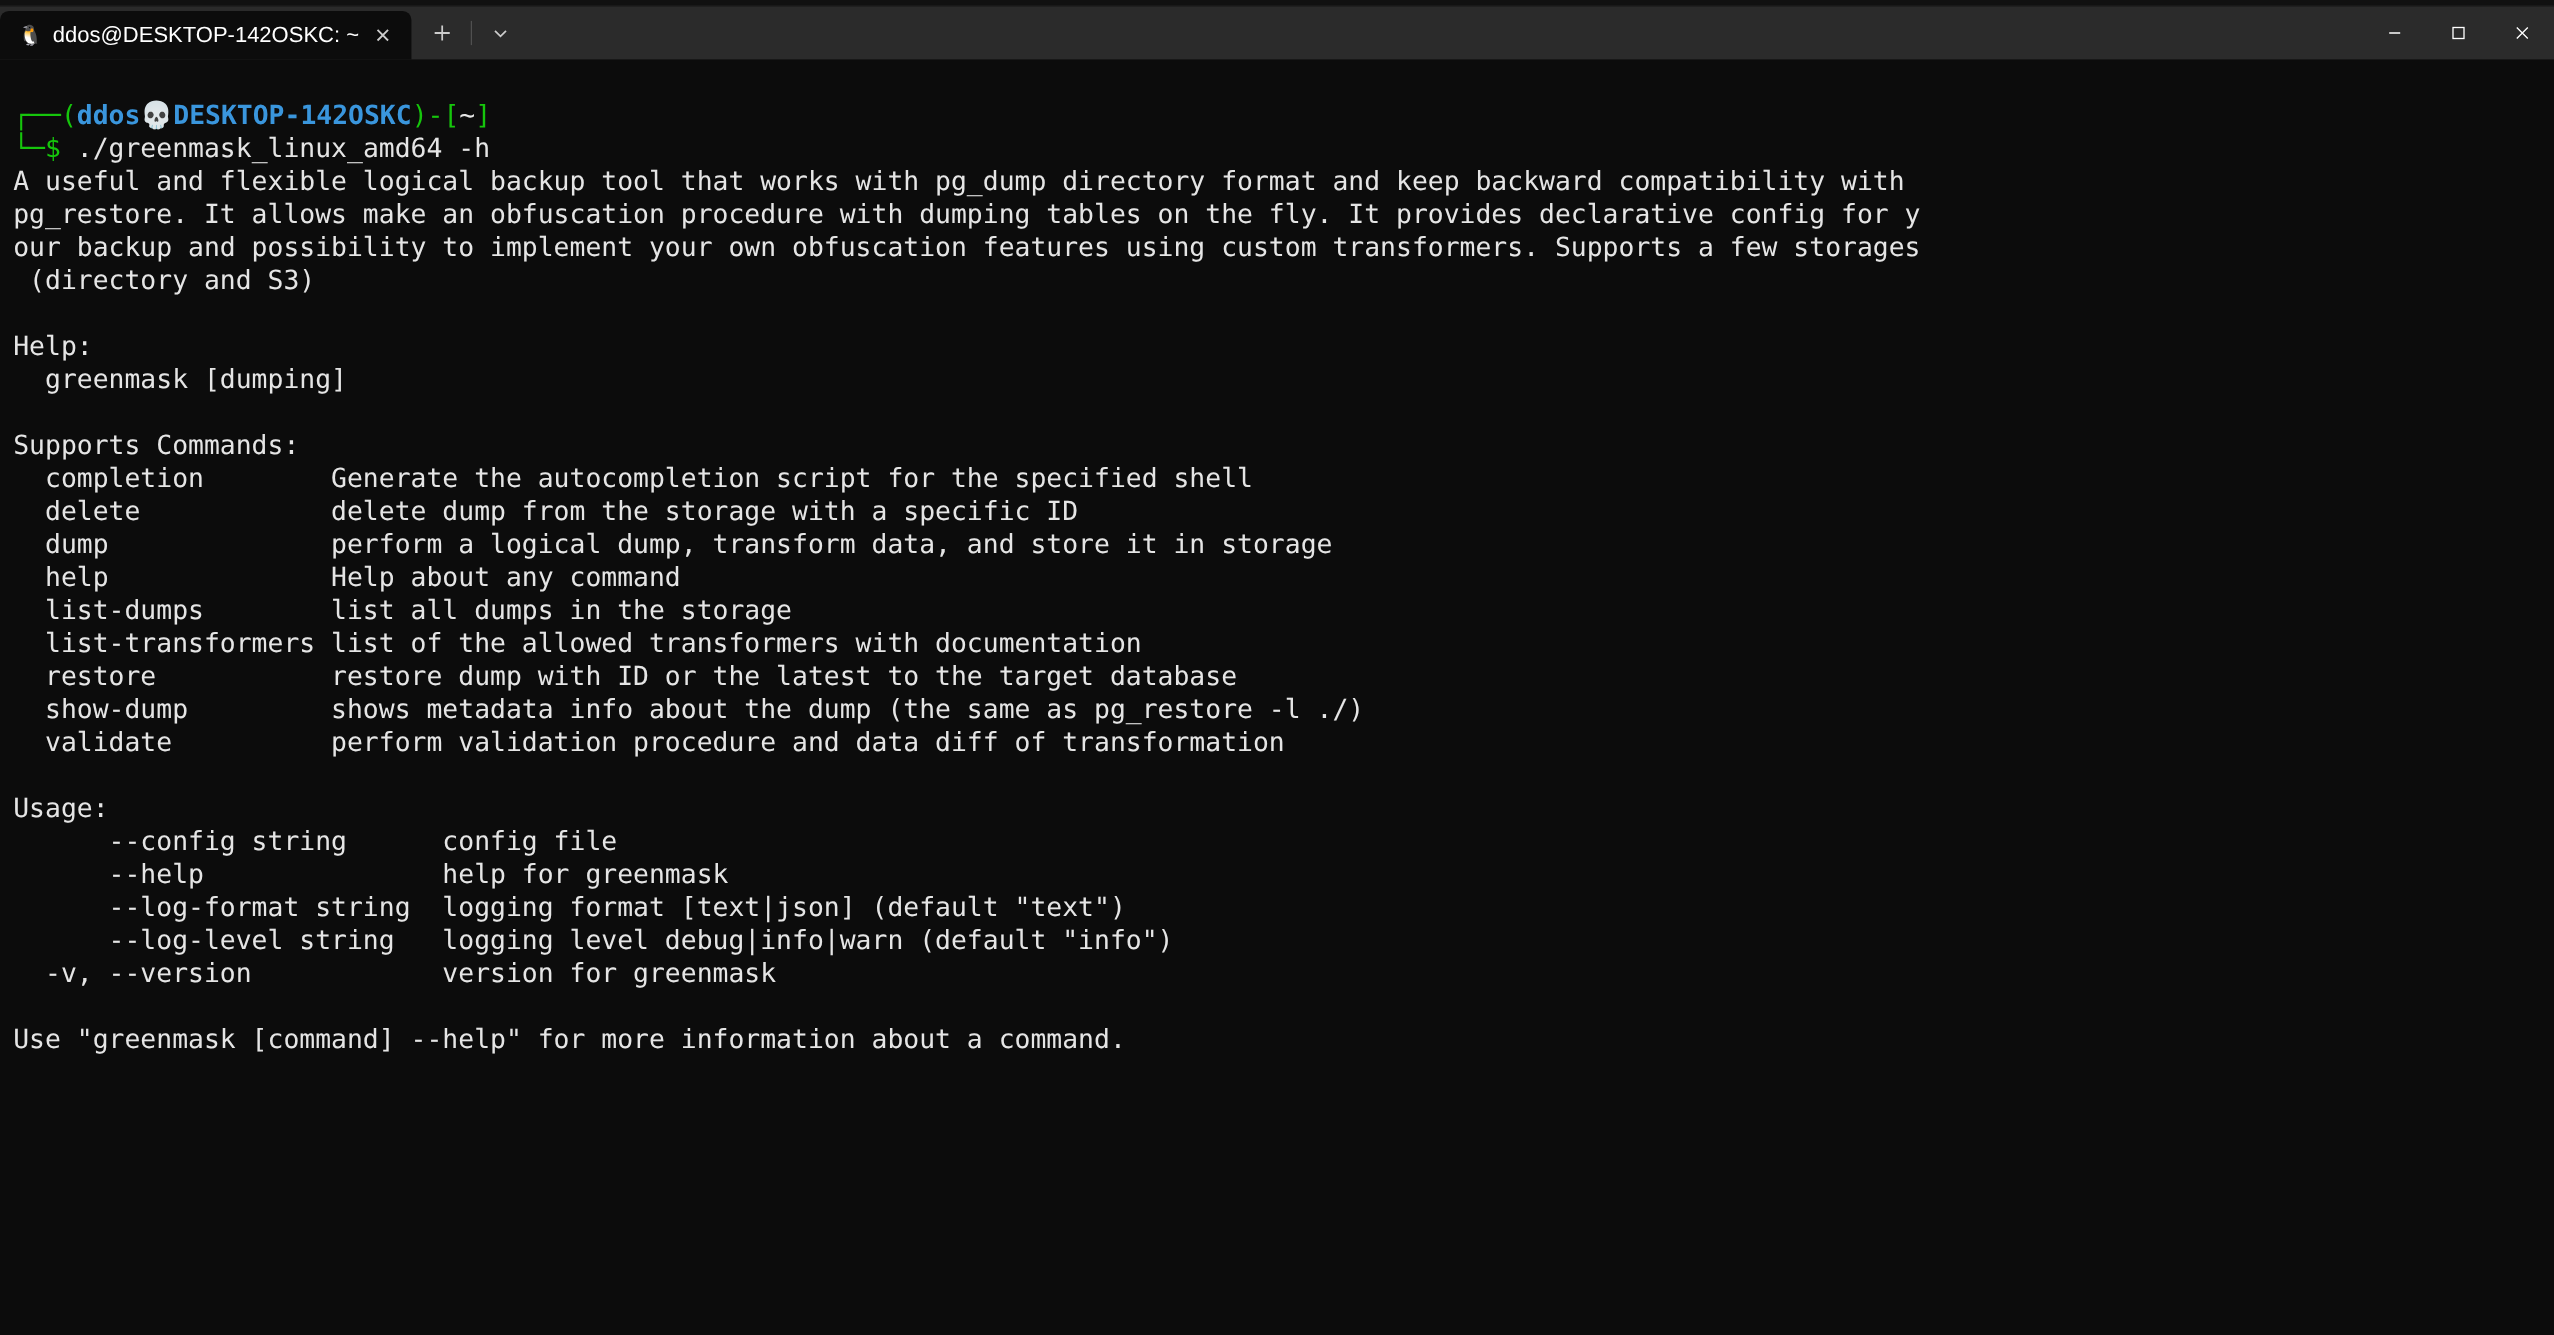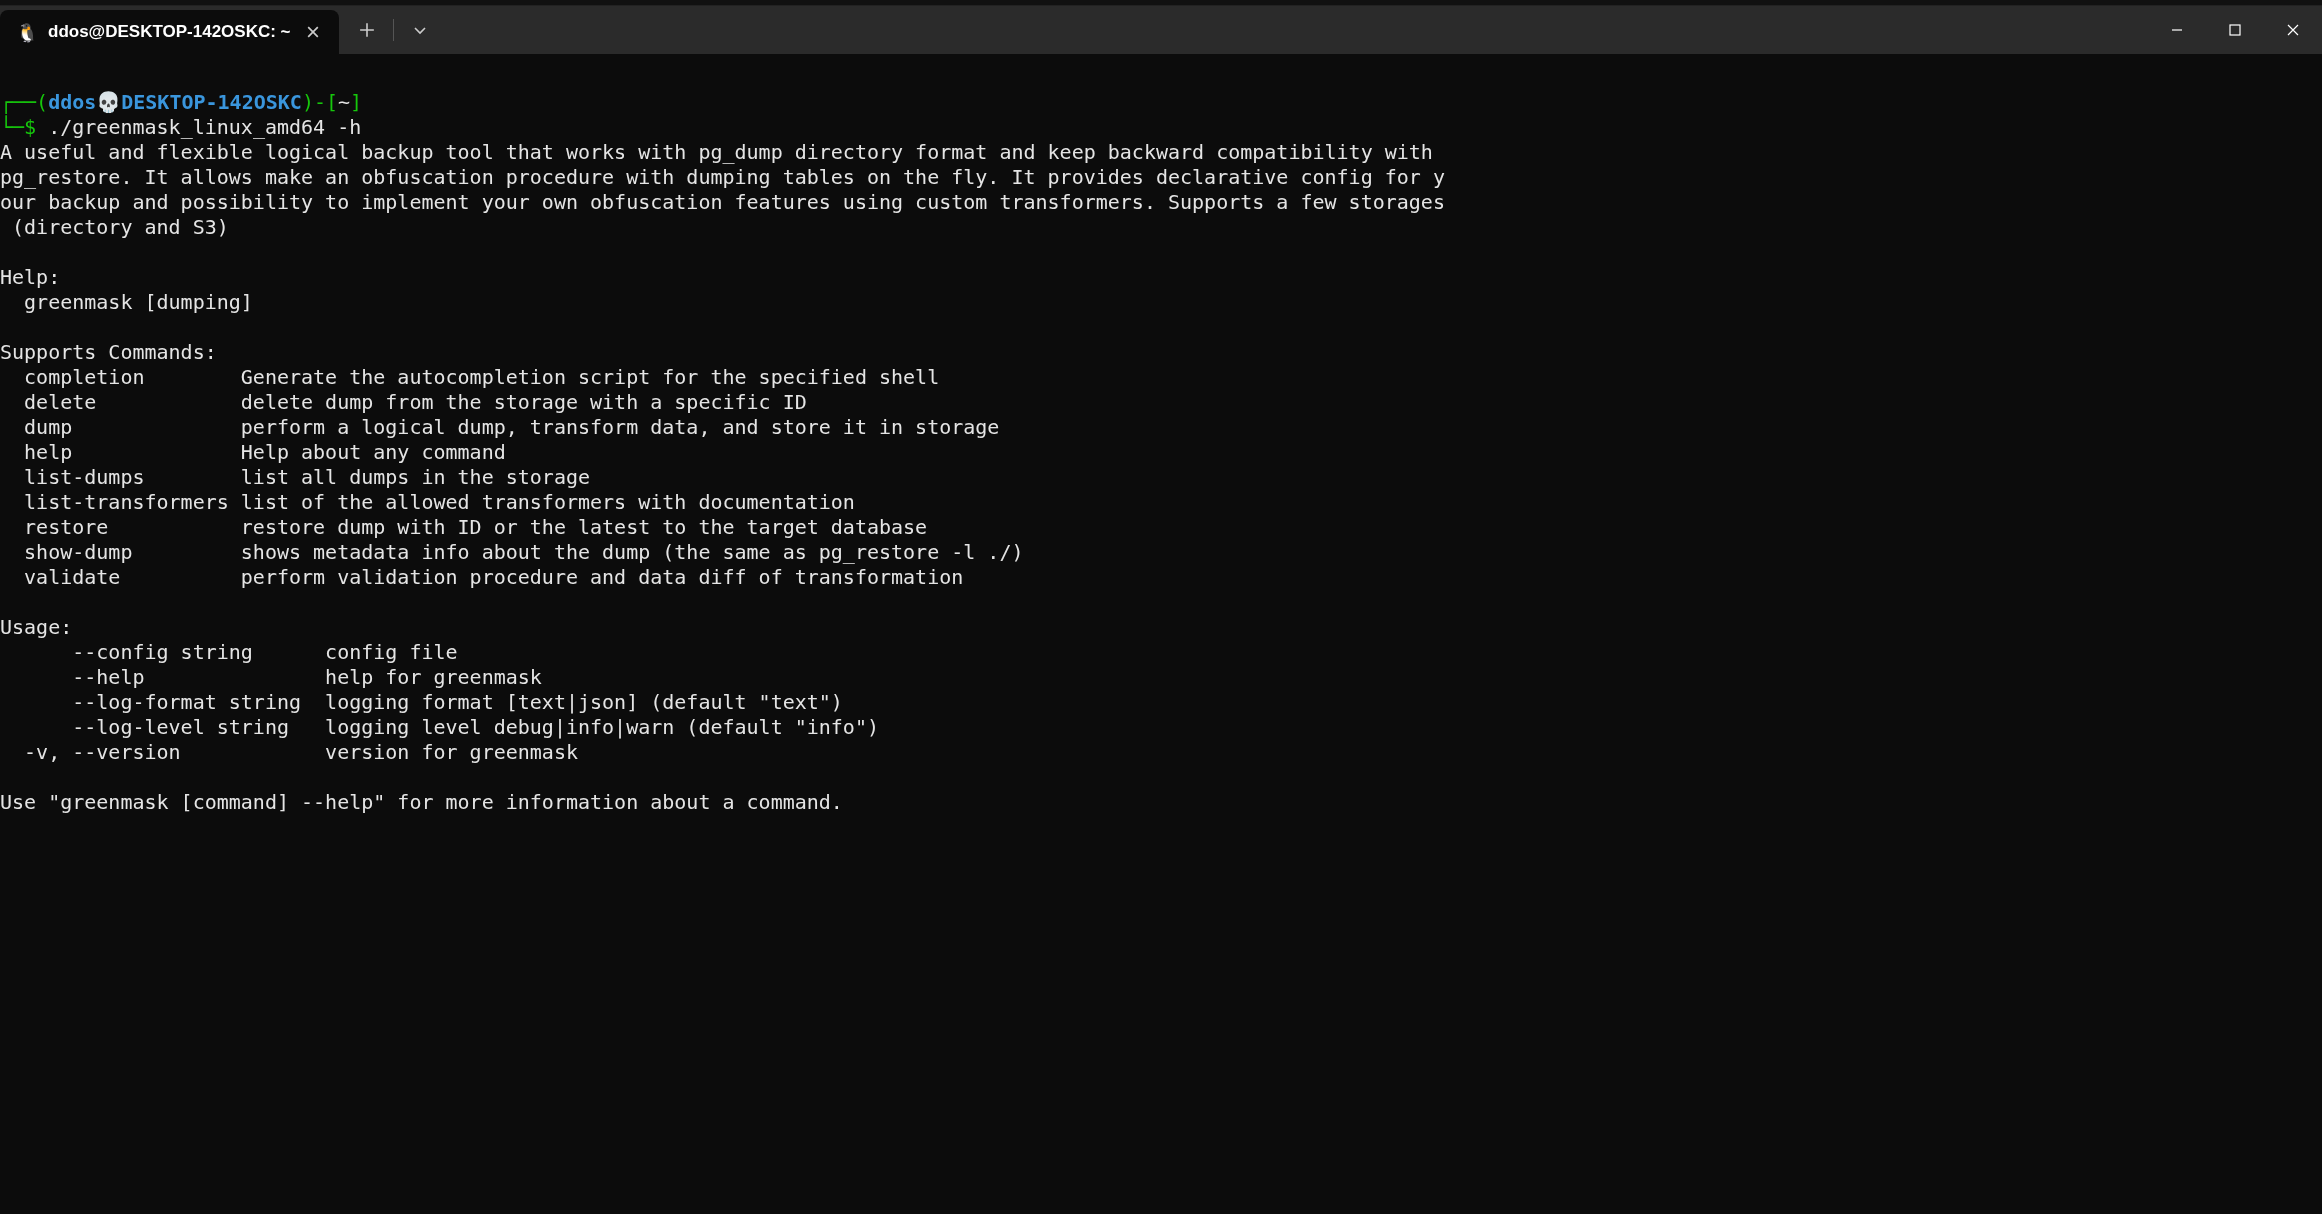--- a/index.html
+++ b/index.html
@@ -36,24 +36,23 @@
     margin-top: 4px;
     gap: 10px;
   }
   .tab-icon {
     width: 20px; height: 20px;
     display: inline-flex; align-items:center; justify-content:center;
     font-size: 18px;
   }
   .tab-title {
     color: #fff;
-    font-size: 17px;
+    font-size: 20px;
     font-family: "Segoe UI", sans-serif;
     white-space: nowrap;
-    font-weight: bold;
   }
   .tab-close {
     margin-left: auto;
     color: #ccc;
     font-size: 16px;
     width: 24px; height: 24px;
     display:flex;align-items:center;justify-content:center;
     border-radius: 4px;
   }
   .tab-actions {
@@ -78,22 +77,22 @@
   }
   .win-btn {
     width: 58px;
     display:flex; align-items:center; justify-content:center;
     color:#fff;
   }
   .win-btn svg { width:14px; height:14px; stroke:#fff; stroke-width:1.2; fill:none; }
 
   
   .terminal {
-    padding: 36px 12px 12px 0;
-    font-size: 20px;
+    padding: 36px 12px 12px 12px;
+    font-size: 24px;
     line-height: 1.25;
     white-space: pre;
     letter-spacing: 0;
     color: #e5e5e5;
   }
   .prompt-line1 .box { color: #16c60c; }
   .prompt-user { color: #3a96dd; font-weight: bold; }
   .prompt-host { color: #3a96dd; font-weight: bold; }
   .skull { color:#3a96dd; }
   .prompt-path { color: #e5e5e5; }

